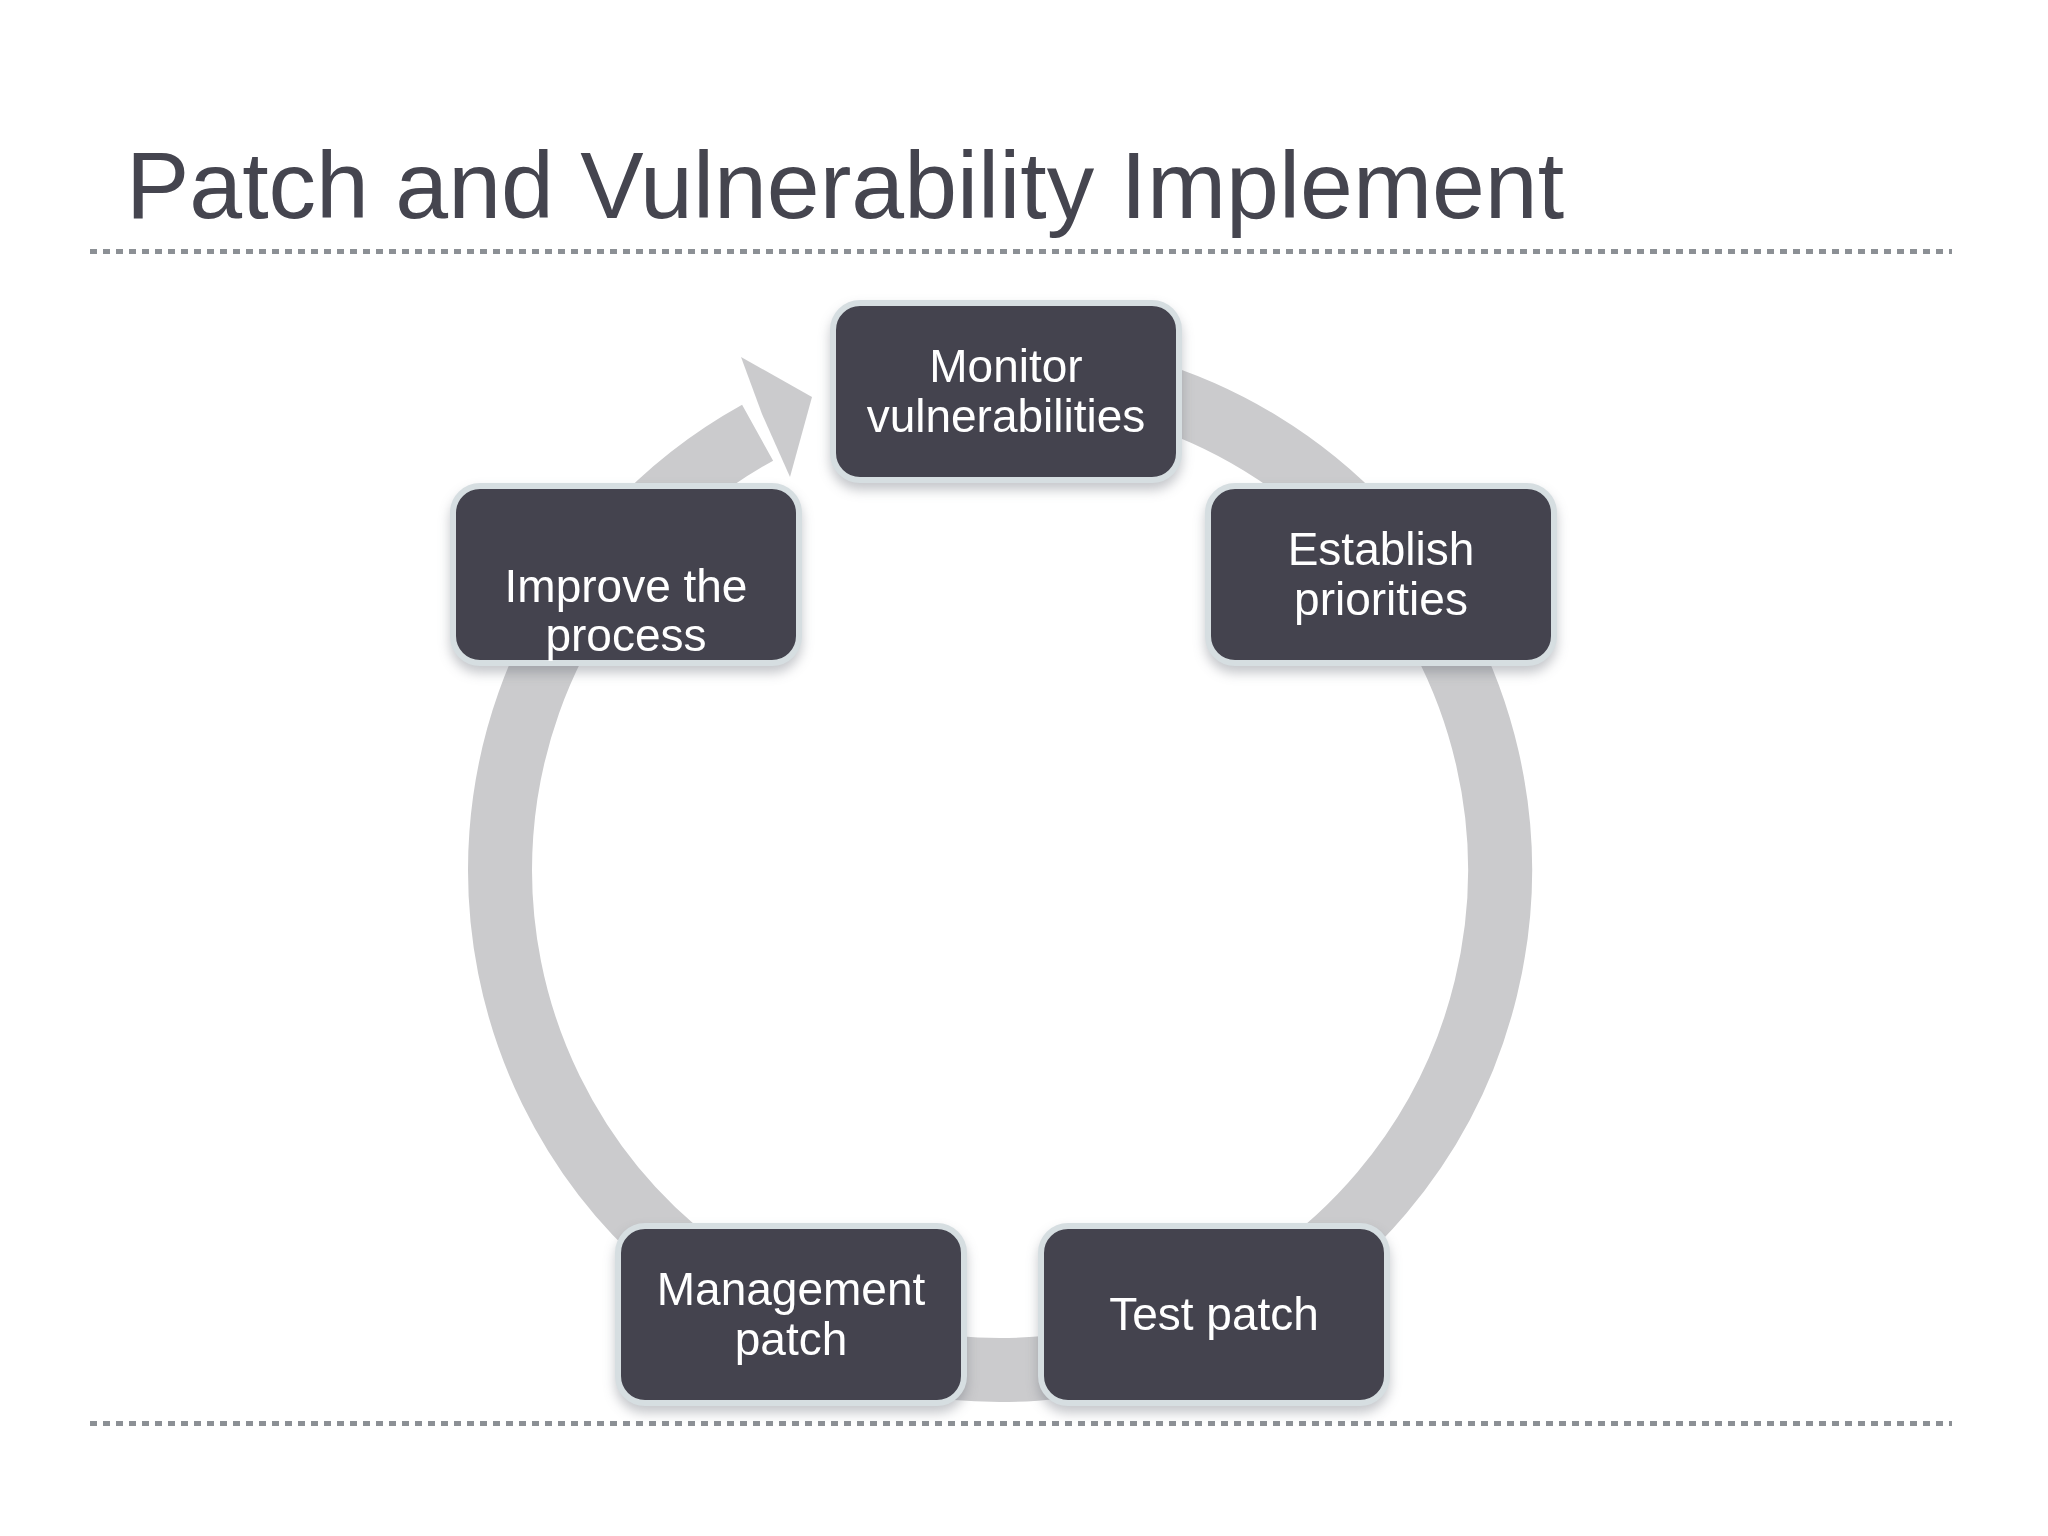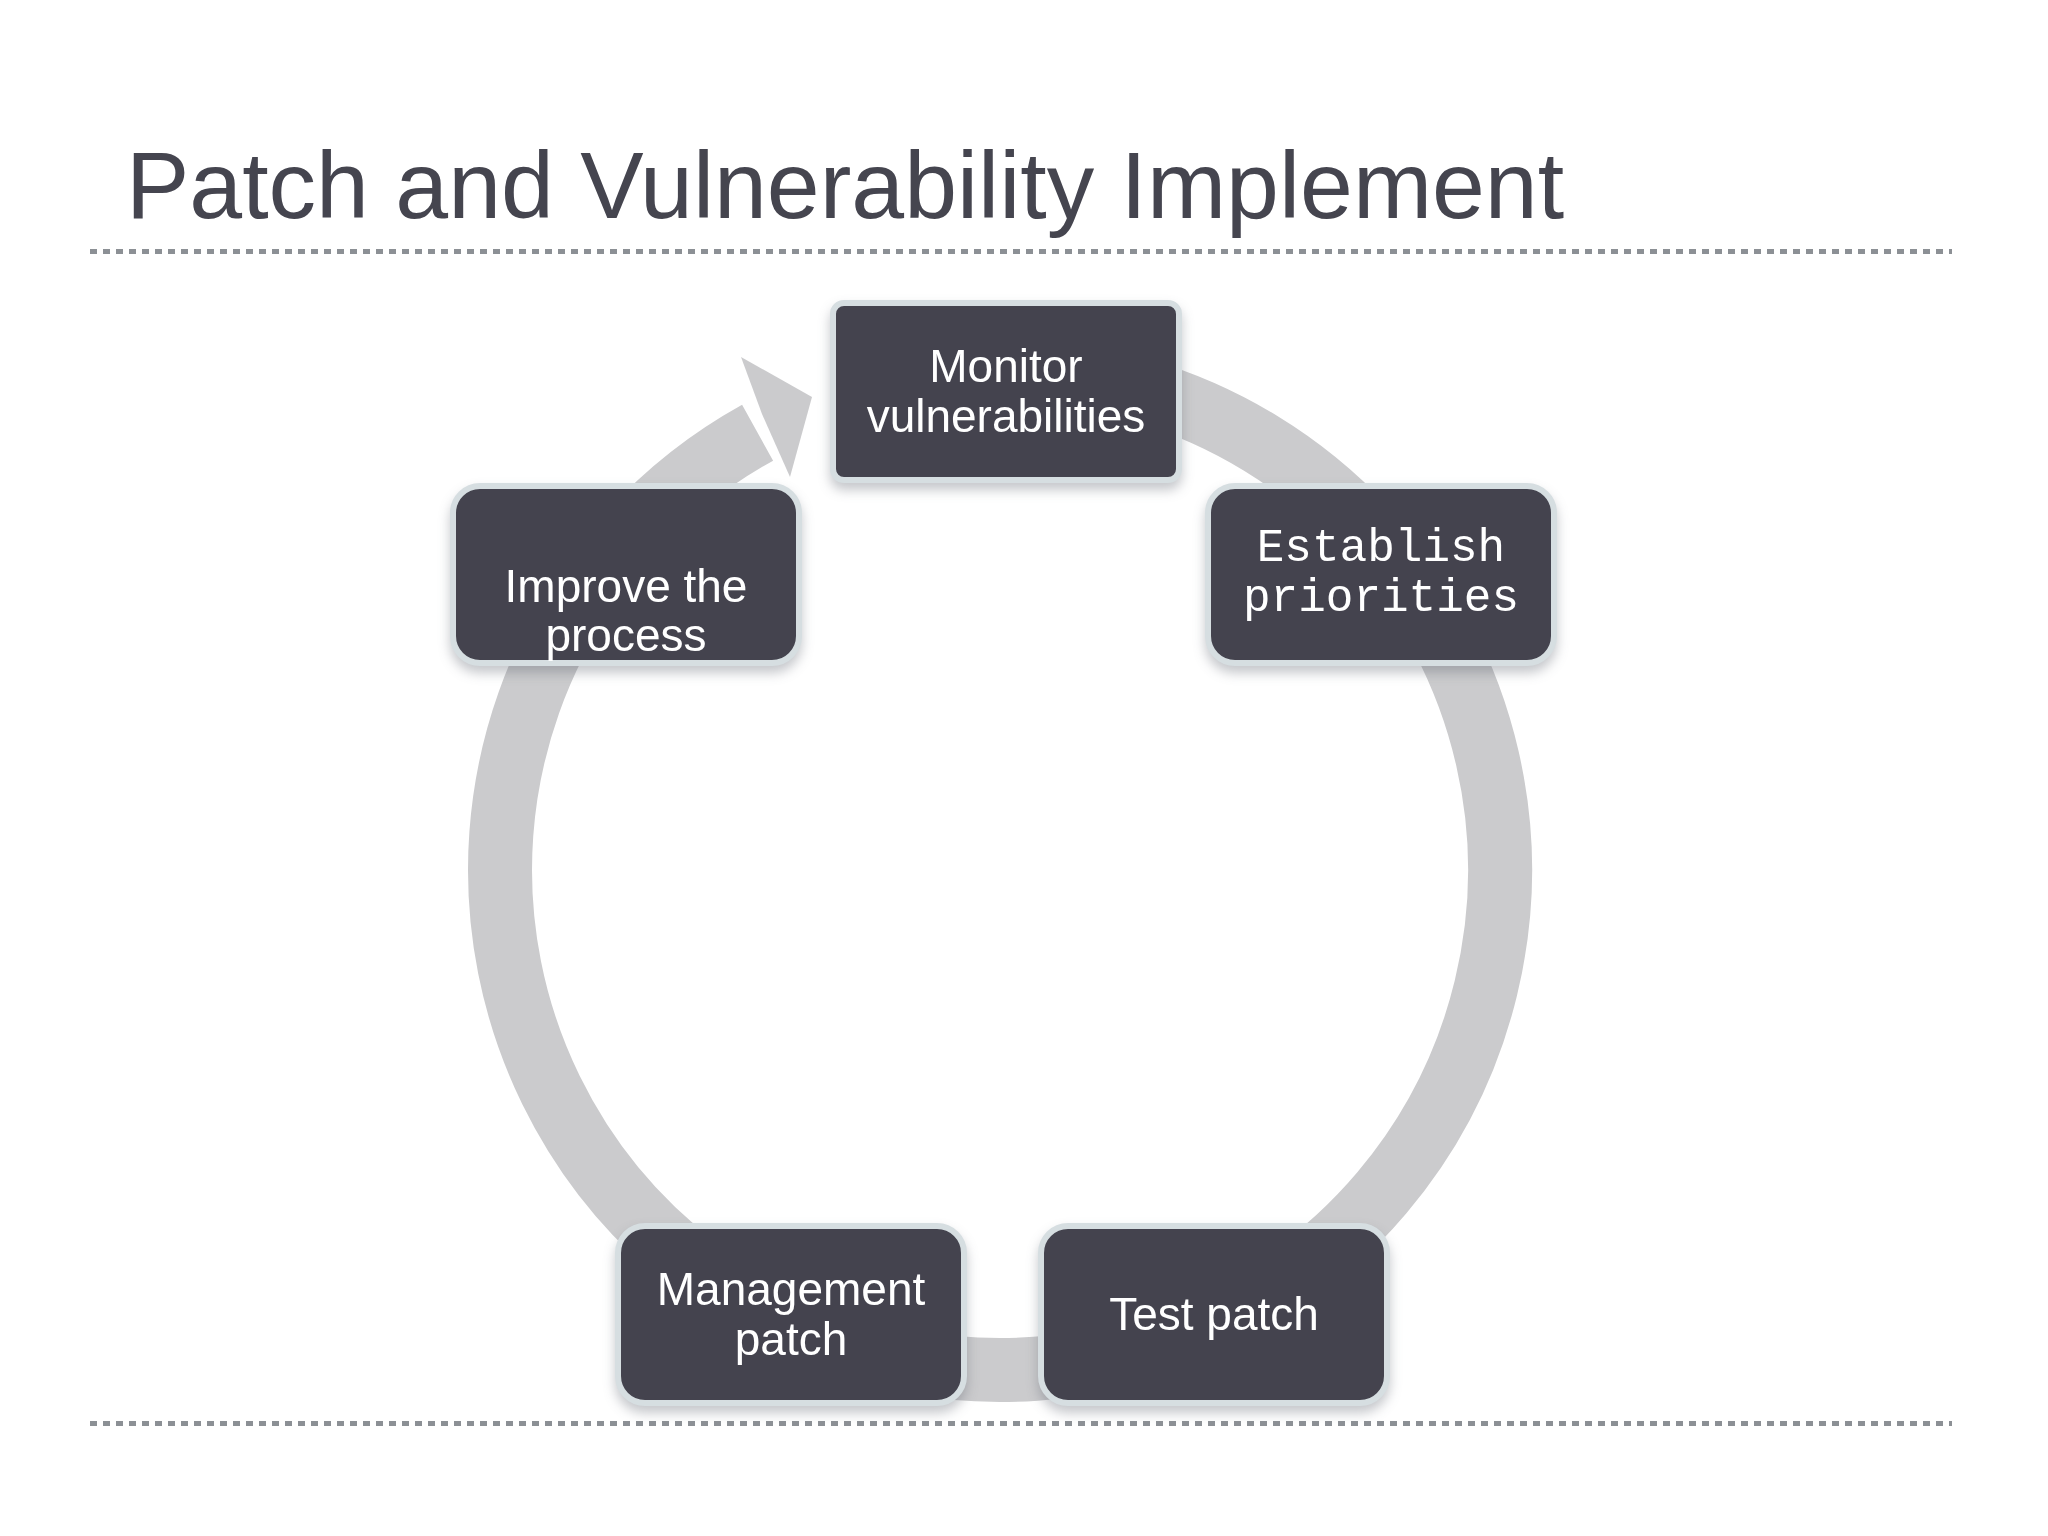--- a/index.html
+++ b/index.html
@@ -76,22 +76,22 @@
   .node .label {
     color: var(--node-text, #FFFFFF);
     font-size: 46px;
     line-height: 1.07;
     white-space: pre-line;
     padding: 0 8px;
   }
   .node-accent {
     background: var(--node-accent, #8A100E);
   }
-  .node-monitor   { left: 830px;  top: 300px; border-radius: 14px; }
-  .node-establish { left: 1205px; top: 483px; font-family: Liberation Mono, monospace; }
+  .node-monitor   { left: 830px;  top: 300px; }
+  .node-establish { left: 1205px; top: 483px; }
   .node-manage    { left: 1300px; top: 893px; }
   .node-test      { left: 1038px; top: 1223px; }
   .node-implement { left: 615px;  top: 1223px; }
   .node-verify    { left: 355px;  top: 893px; }
   .node-improve   { left: 450px;  top: 483px; align-items: flex-end; }
 </style>
 </head>
 <body>
 
 <div class="slide">

